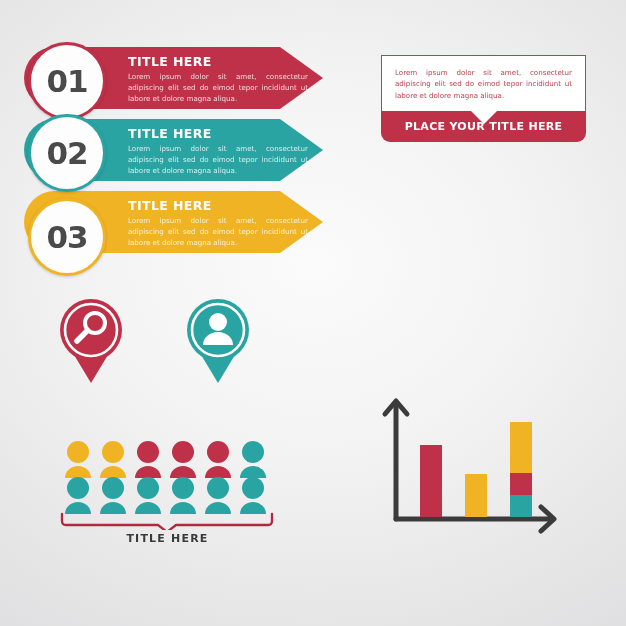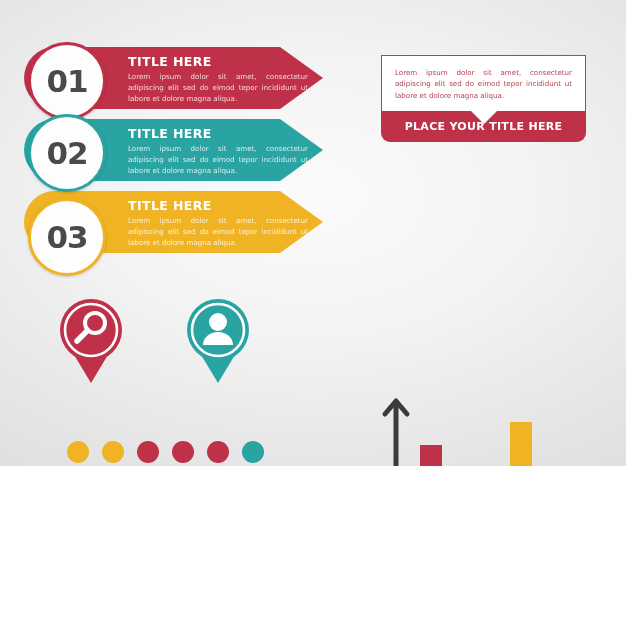--- a/index.html
+++ b/index.html
@@ -8,21 +8,21 @@
   }
   body {
     width: 626px;
     height: 626px;
     overflow: hidden;
     font-family: "Liberation Sans", sans-serif;
   }
   #canvas {
     position: relative;
     width: 626px;
-    height: 466px;
+    height: 626px;
     background:
       radial-gradient(ellipse 95% 80% at 50% 42%, #fbfbfb 0%, #f3f3f3 38%, #e6e6e7 72%, #dcdcde 100%);
     overflow: hidden;
   }
 
   
   .banner {
     position: absolute;
     height: 62px;
   }

